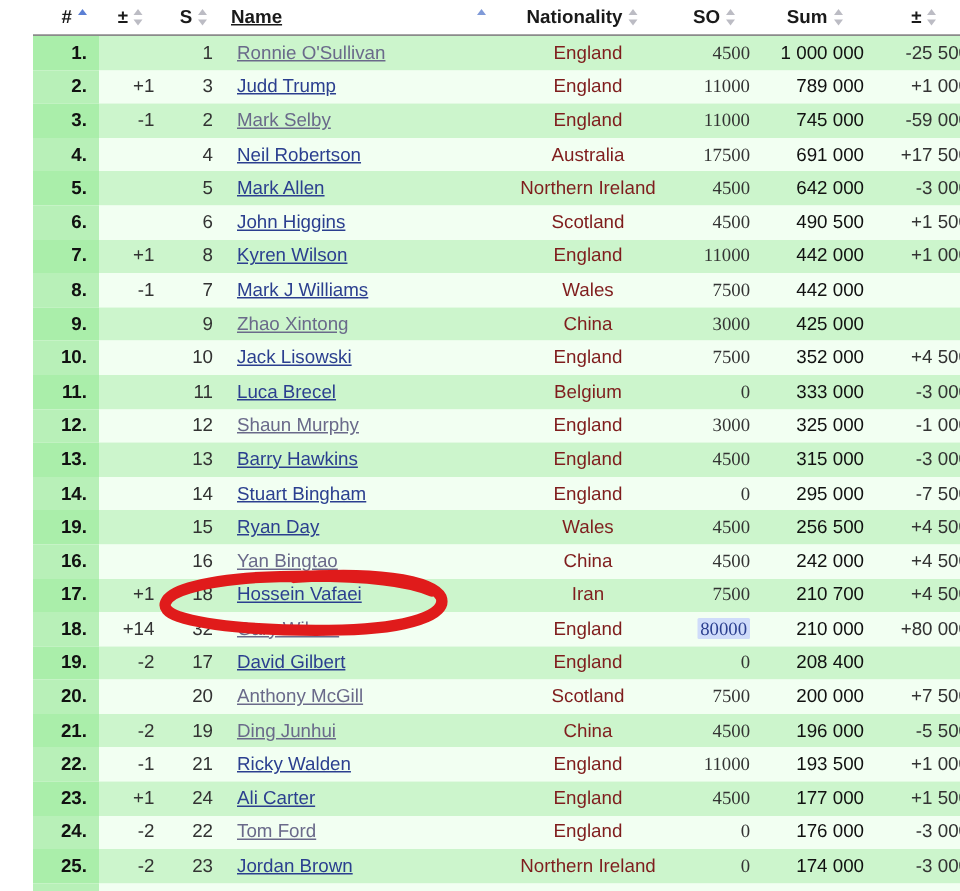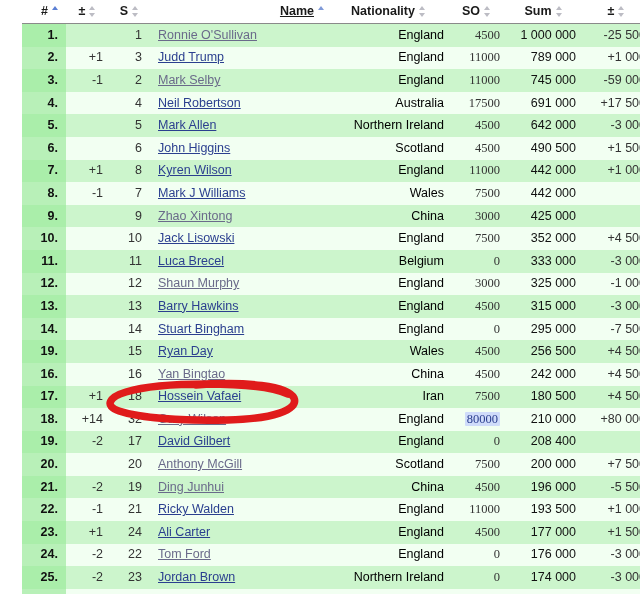--- a/index.html
+++ b/index.html
@@ -101,21 +101,21 @@
 
   td.cell-rank {
     text-align: right;
     font-weight: bold;
     color: #111111;
     padding-right: 8px;
   }
   td.cell-move  { text-align: right; padding-right: 7px; color: #333333; }
   td.cell-seed  { text-align: right; padding-right: 8px; color: #333333; }
   td.cell-name  { text-align: left;  padding-left: 8px; }
-  td.cell-nat   { text-align: right;  padding-left: 10px; color: #000000; }
+  td.cell-nat   { text-align: center;  padding-left: 10px; color: #7f1d1d; }
   td.cell-so    { text-align: right; padding-right: 6px; color: #333333; font-family: Liberation Serif, serif; }
   td.cell-sum   { text-align: right; padding-right: 6px; font-weight: normal; color: #111111; }
   td.cell-delta { text-align: right; padding-right: 6px; color: #333333; }
 
   a.player-link {
     color: #2b3f8f;
     text-decoration: underline;
     text-align: right;
   }
   a.player-link.visited {
@@ -167,21 +167,21 @@
             <span class="sort-ico"></span>
           </span>
         </th>
         <th>
           <span class="th-inner">
             <span class="th-label">S</span>
             <span class="sort-ico"></span>
           </span>
         </th>
         <th>
-          <span class="th-inner" style="justify-content:flex-end;text-decoration:underline;">
+          <span class="th-inner" style="justify-content:space-between;text-decoration:underline;">
             <span class="th-label">Name</span>
             <span class="sort-ico asc-soft"></span>
           </span>
         </th>
         <th>
           <span class="th-inner">
             <span class="th-label">Nationality</span>
             <span class="sort-ico"></span>
           </span>
         </th>
@@ -366,21 +366,21 @@
           <td class="cell-sum">242 000</td>
           <td class="cell-delta">+4 500</td>
         </tr>
         <tr class="row-a">
           <td class="cell-rank">17.</td>
           <td class="cell-move">+1</td>
           <td class="cell-seed">18</td>
           <td class="cell-name"><a class="player-link" href="#">Hossein Vafaei</a></td>
           <td class="cell-nat">Iran</td>
           <td class="cell-so">7500</td>
-          <td class="cell-sum">180 500</td>
+          <td class="cell-sum">210 700</td>
           <td class="cell-delta">+4 500</td>
         </tr>
         <tr class="row-b">
           <td class="cell-rank">18.</td>
           <td class="cell-move">+14</td>
           <td class="cell-seed">32</td>
           <td class="cell-name"><a class="player-link visited" href="#">Gary Wilson</a></td>
           <td class="cell-nat">England</td>
           <td class="cell-so"><span class="so-highlight">80000</span></td>
           <td class="cell-sum">210 000</td>

